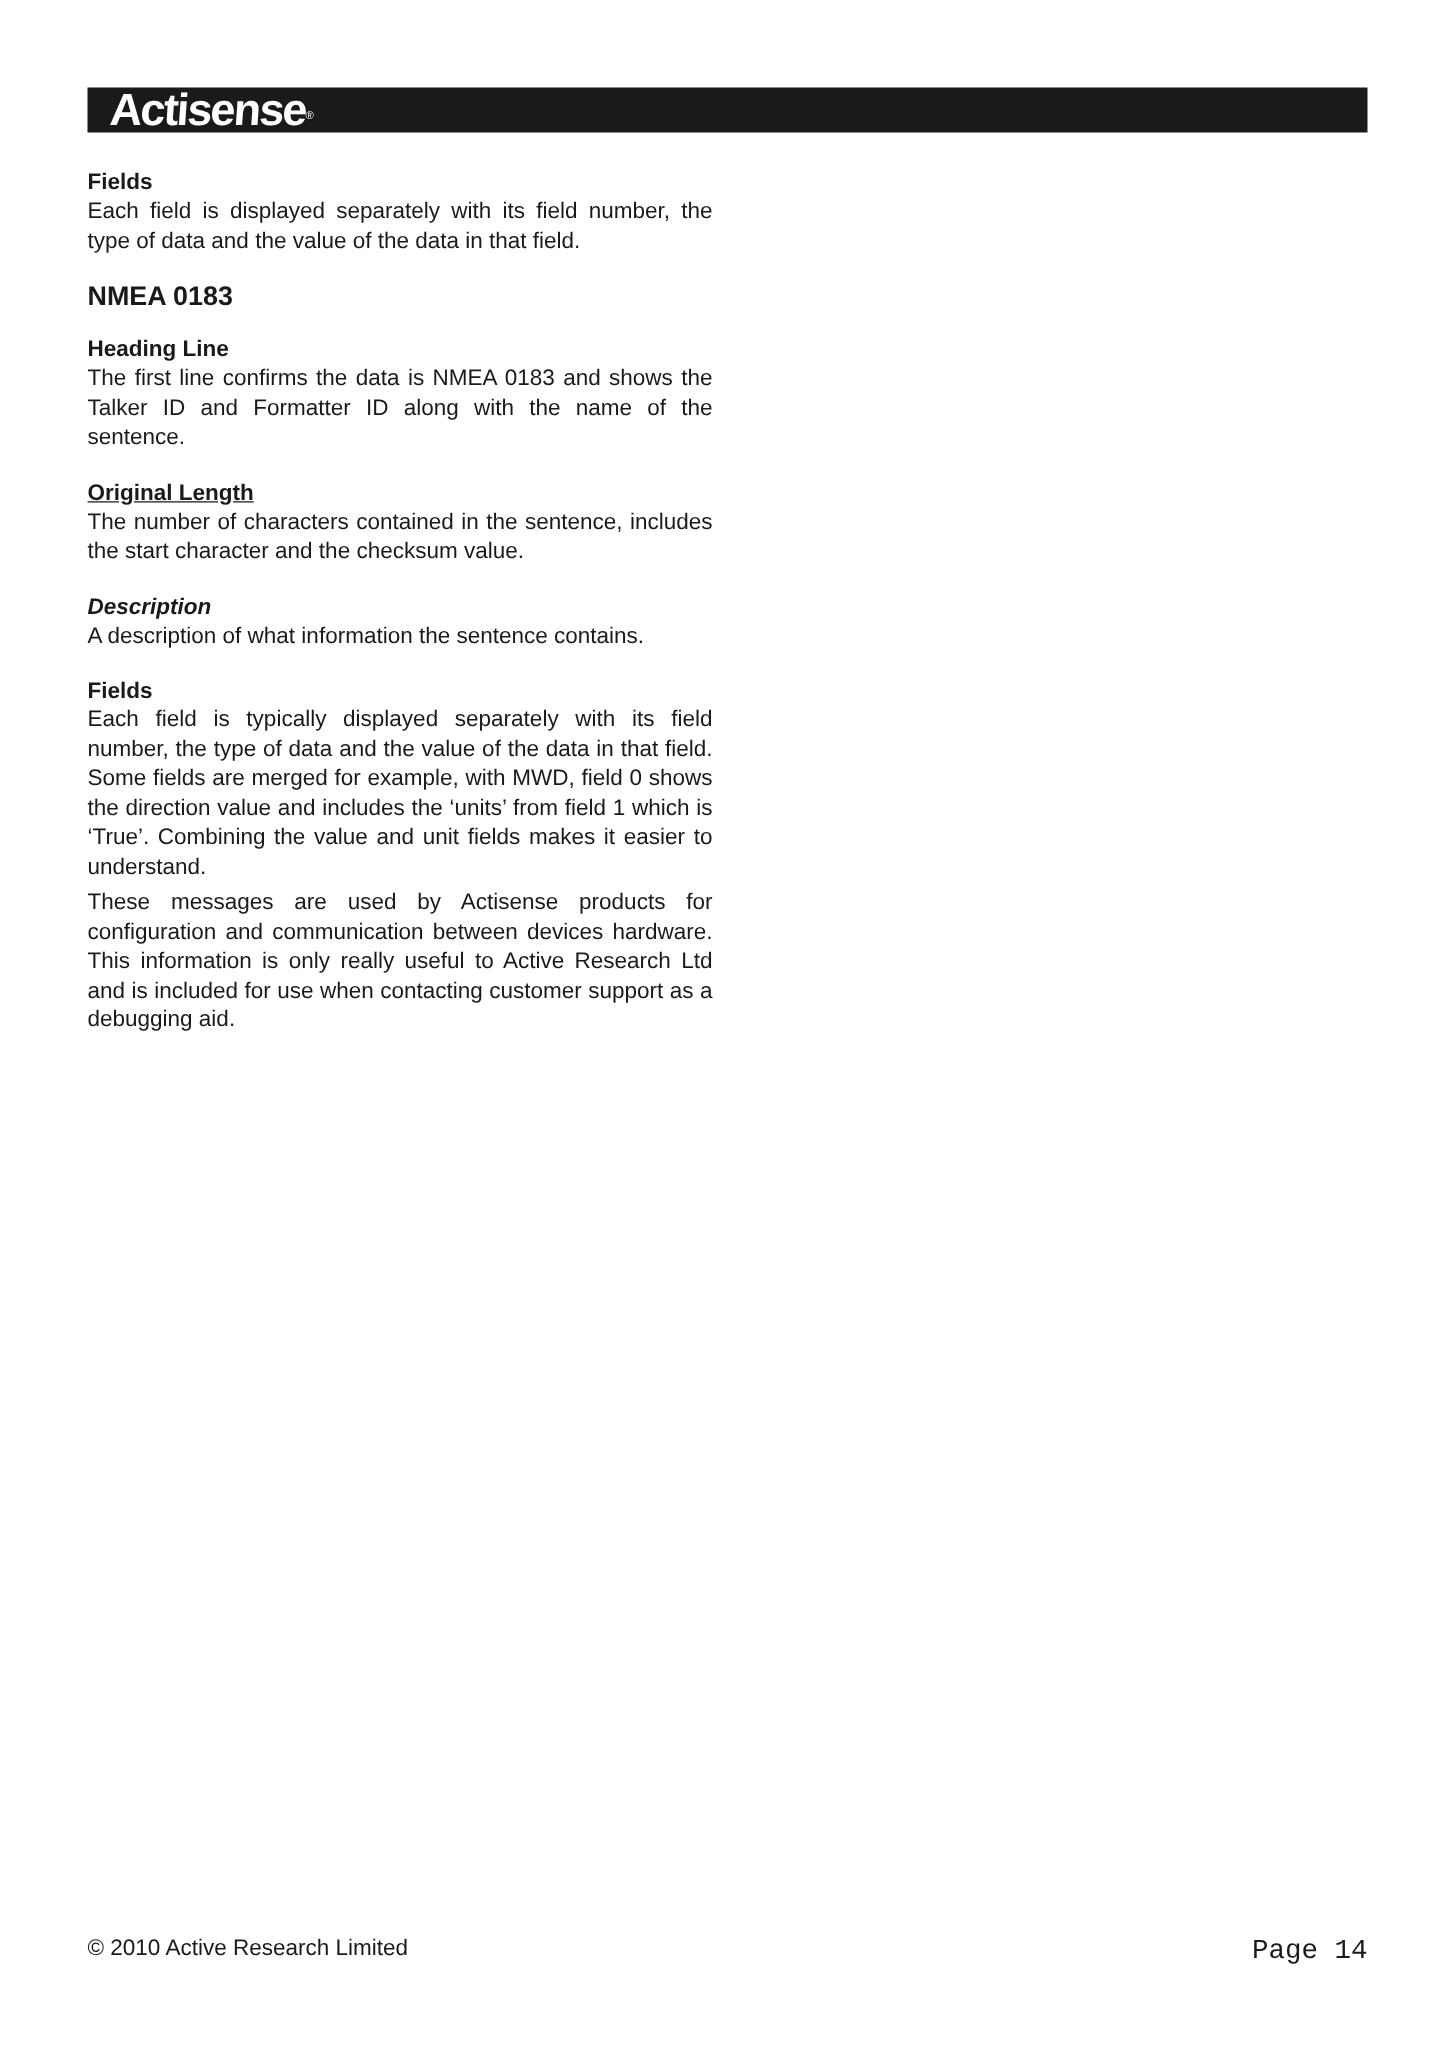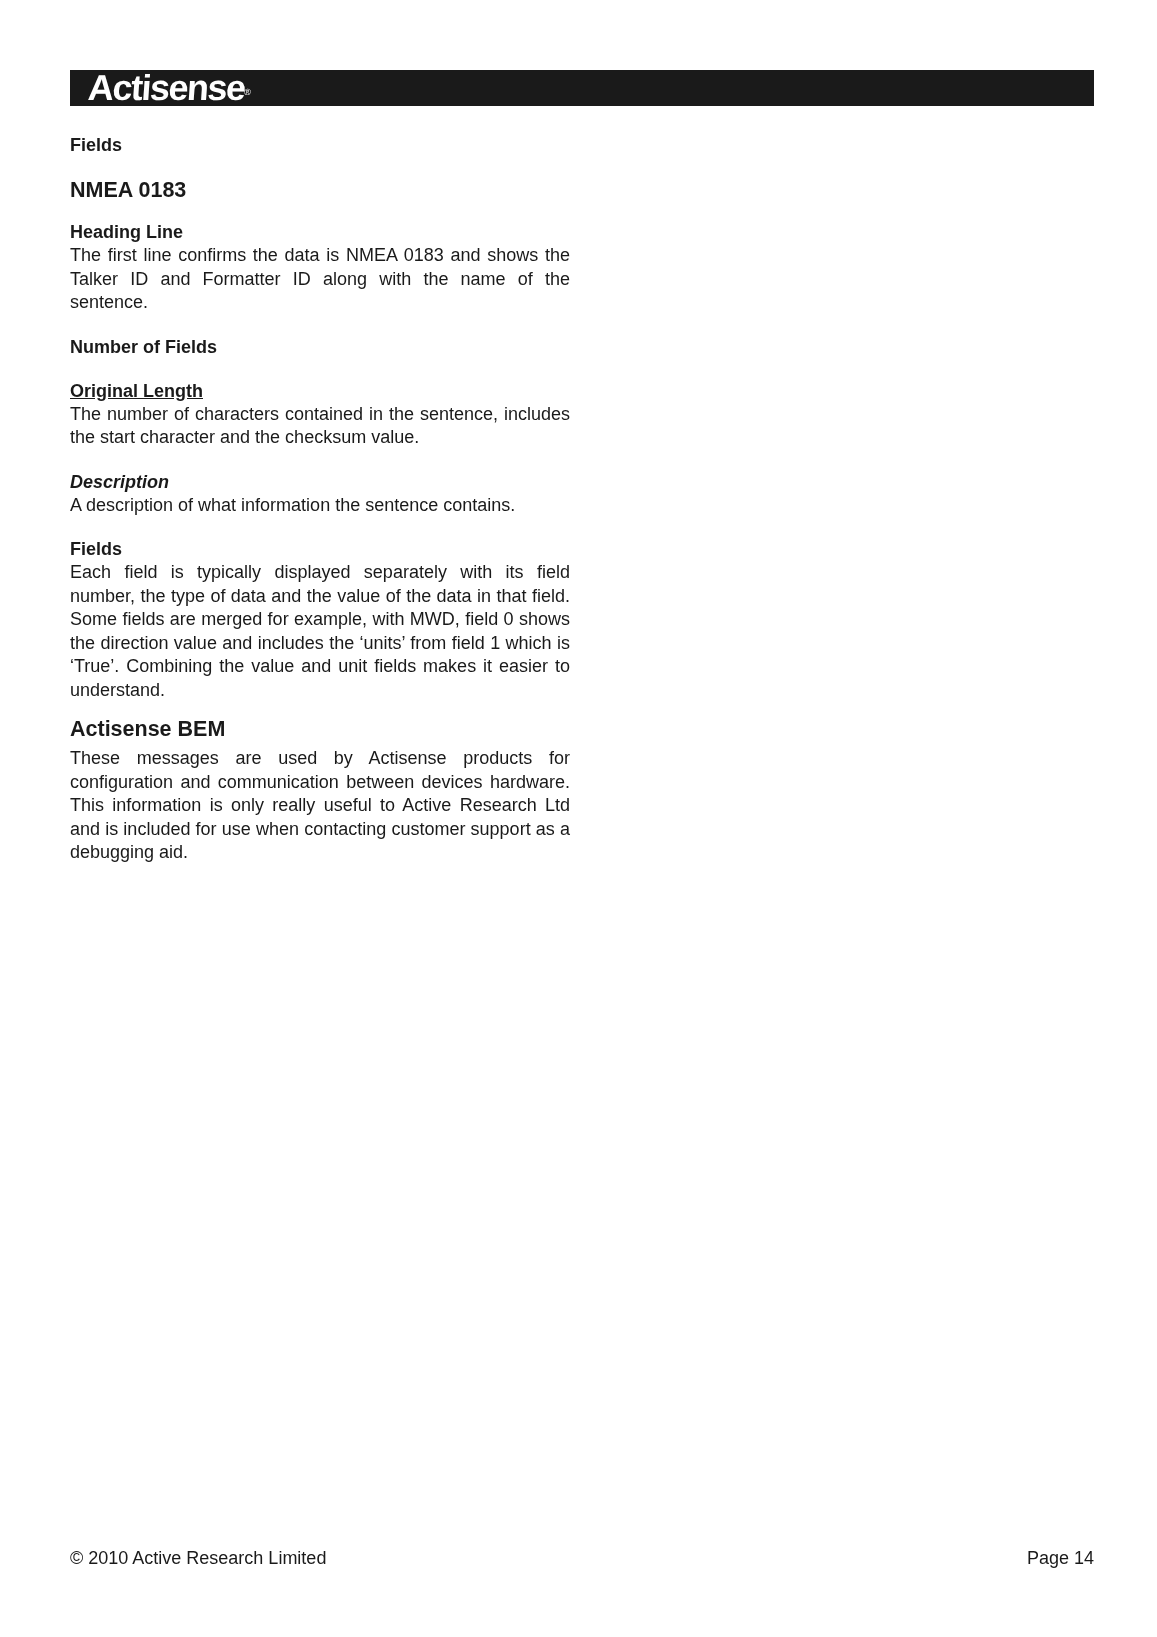--- a/index.html
+++ b/index.html
@@ -5,45 +5,44 @@
   html, body { margin: 0; padding: 0; background: #ffffff; }
   body { width: 1157px; height: 1637px; position: relative; font-family: "Liberation Sans", sans-serif; color: #1a1a1a; }
   .header-bar { position: absolute; left: 70px; top: 70px; width: 1024px; height: 36px; background: #1a1a1a; }
   .logo { position: absolute; left: 18px; top: 0px; color: #ffffff; font-family: "Liberation Sans", sans-serif; font-weight: bold; font-size: 36px; letter-spacing: -1.5px; line-height: 36px; transform: skewX(-4deg); }
   .logo sup { font-size: 9px; font-weight: normal; vertical-align: top; position: relative; top: 4px; letter-spacing: 0; }
   .content { position: absolute; left: 70px; top: 134px; width: 500px; }
   .subhead { font-weight: bold; font-size: 18px; line-height: 23px; margin: 0; }
   .para { font-size: 18px; line-height: 23.5px; margin: 0; text-align: justify; }
   .section-title { font-weight: bold; font-size: 21.5px; line-height: 26px; margin: 0; }
   .footer-left { position: absolute; left: 70px; top: 1548px; font-size: 18px; }
-  .footer-right { position: absolute; right: 63px; top: 1548px; font-size: 18px; }
+  .footer-right { position: absolute; right: 63px; top: 1548px; font-size: 22px; font-family: Liberation Mono, monospace; }
 </style>
 </head>
 <body>
 
 <div class="header-bar">
   <div class="logo"><span>Actisense</span><sup>®</sup></div>
 </div>
 
 <div class="content">
   <h3 class="subhead">Fields</h3>
+  <p class="para">Each field is displayed separately with its field number, the type of data and the value of the data in that field.</p>
 
   <h2 class="section-title" style="margin-top:20px;">NMEA 0183</h2>
   <h3 class="subhead" style="margin-top:18px;">Heading Line</h3>
   <p class="para">The first line confirms the data is NMEA 0183 and shows the Talker ID and Formatter ID along with the name of the sentence.</p>
 
-  <h3 class="subhead" style="margin-top:21px;">Number of Fields</h3>
 
   <h3 class="subhead" style="margin-top:21px;text-decoration:underline;">Original Length</h3>
   <p class="para">The number of characters contained in the sentence, includes the start character and the checksum value.</p>
 
   <h3 class="subhead" style="margin-top:21px;font-style:italic;">Description</h3>
   <p class="para">A description of what information the sentence contains.</p>
 
   <h3 class="subhead" style="margin-top:21px;">Fields</h3>
   <p class="para">Each field is typically displayed separately with its field number, the type of data and the value of the data in that field. Some fields are merged for example, with MWD, field 0 shows the direction value and includes the ‘units’ from field 1 which is ‘True’. Combining the value and unit fields makes it easier to understand.</p>
 
-  <h2 class="section-title" style="margin-top:14px;">Actisense BEM</h2>
   <p class="para" style="margin-top:5px;">These messages are used by Actisense products for configuration and communication between devices hardware. This information is only really useful to Active Research Ltd and is included for use when contacting customer support as a debugging aid.</p>
 </div>
 
 <div class="footer-left">© 2010 Active Research Limited</div>
 <div class="footer-right">Page 14</div>
 
 </body></html>

